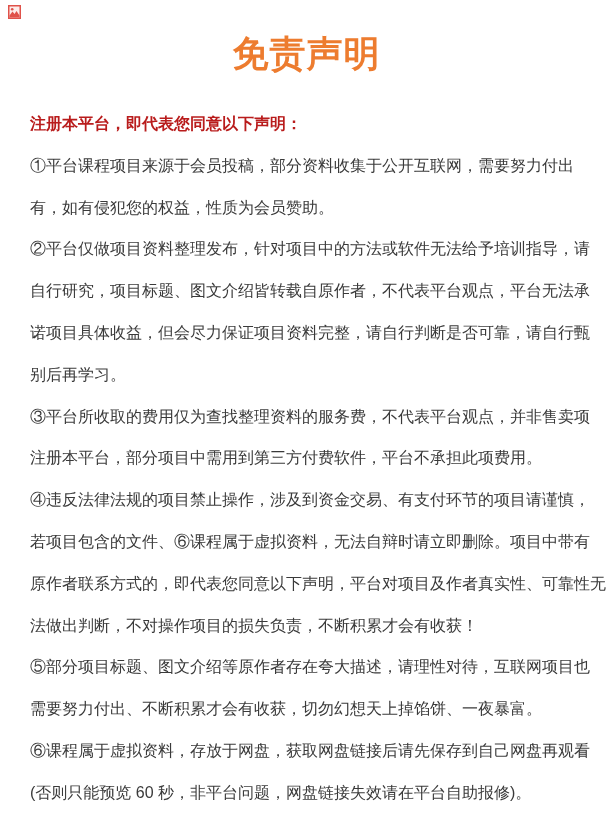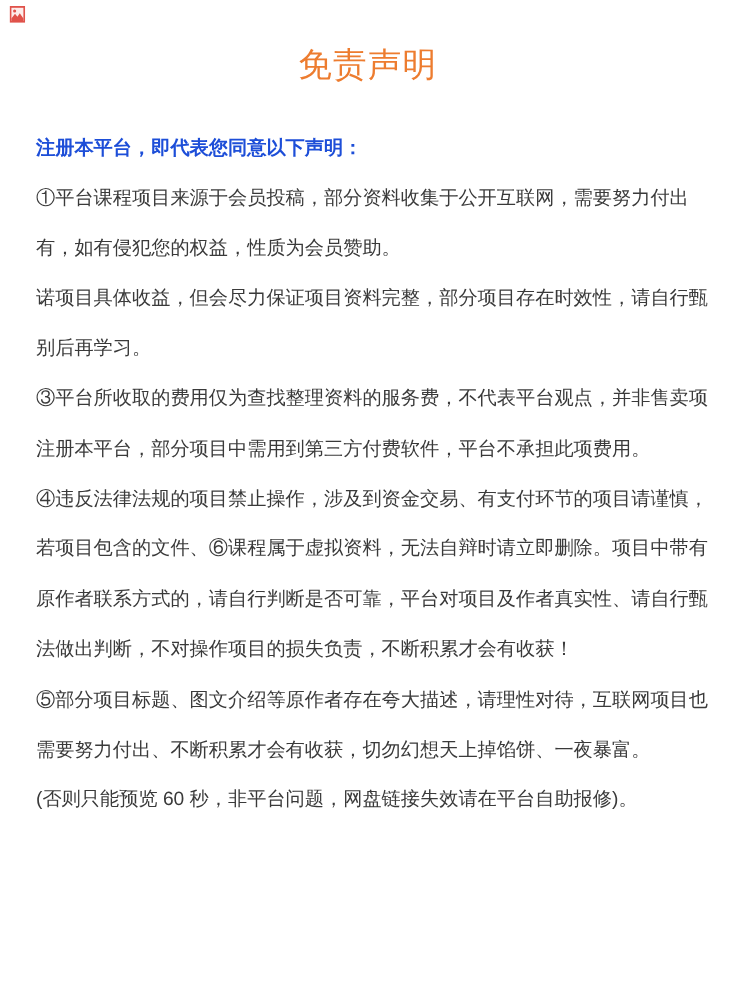--- a/index.html
+++ b/index.html
@@ -19,38 +19,38 @@
     left: 8px;
     top: 5px;
     width: 13px;
     height: 14px;
   }
   .doc {
     padding: 0 30px;
   }
   .title {
     margin: 36px 0 0 0;
-    font-size: 28px;
+    font-size: 36px;
     line-height: 36px;
-    font-weight: normal;
+    font-weight: bold;
     text-align: center;
     color: #ED7C2F;
     letter-spacing: 1px;
   }
   .content {
     margin-top: 31px;
     font-size: 16px;
     line-height: 41.8px;
     color: #3A3A3A;
   }
   .line {
     white-space: nowrap;
   }
   .intro {
-    color: #1d4ed8;
+    color: #b91c1c;
     font-weight: bold;
   }
 </style>
 </head>
 <body>
 
 <span class="broken-img">
   <svg width="13" height="14" viewBox="0 0 13 14" xmlns="http://www.w3.org/2000/svg">
     <rect x="0.75" y="0.75" width="11.5" height="12.5" fill="#FDECEA" stroke="#E0524A" stroke-width="1.5"></rect>
     <path d="M1.5 10.5 L4.5 6.5 L6.5 9 L8.5 6 L11.5 10.5 L11.5 12.5 L1.5 12.5 Z" fill="#E0524A"></path>
@@ -58,26 +58,29 @@
   </svg>
 </span>
 
 <div class="doc">
   <h1 class="title">免责声明</h1>
   <div class="content">
     <div class="line intro">注册本平台，即代表您同意以下声明：</div>
     <div>
         <div class="line">①平台课程项目来源于会员投稿，部分资料收集于公开互联网，需要努力付出</div>
         <div class="line">有，如有侵犯您的权益，性质为会员赞助。</div>
-        <div class="line">诺项目具体收益，但会尽力保证项目资料完整，部分项目存在时效性，请自行甄</div>
+        <div class="line">②平台仅做项目资料整理发布，针对项目中的方法或软件无法给予培训指导，请</div>
+        <div class="line">自行研究，项目标题、图文介绍皆转载自原作者，不代表平台观点，平台无法承</div>
+        <div class="line">诺项目具体收益，但会尽力保证项目资料完整，请自行判断是否可靠，请自行甄</div>
         <div class="line">别后再学习。</div>
         <div class="line">③平台所收取的费用仅为查找整理资料的服务费，不代表平台观点，并非售卖项</div>
         <div class="line">注册本平台，部分项目中需用到第三方付费软件，平台不承担此项费用。</div>
         <div class="line">④违反法律法规的项目禁止操作，涉及到资金交易、有支付环节的项目请谨慎，</div>
         <div class="line">若项目包含的文件、⑥课程属于虚拟资料，无法自辩时请立即删除。项目中带有</div>
-        <div class="line">原作者联系方式的，请自行判断是否可靠，平台对项目及作者真实性、请自行甄</div>
+        <div class="line">原作者联系方式的，即代表您同意以下声明，平台对项目及作者真实性、可靠性无</div>
         <div class="line">法做出判断，不对操作项目的损失负责，不断积累才会有收获！</div>
         <div class="line">⑤部分项目标题、图文介绍等原作者存在夸大描述，请理性对待，互联网项目也</div>
         <div class="line">需要努力付出、不断积累才会有收获，切勿幻想天上掉馅饼、一夜暴富。</div>
+        <div class="line">⑥课程属于虚拟资料，存放于网盘，获取网盘链接后请先保存到自己网盘再观看</div>
         <div class="line">(否则只能预览 60 秒，非平台问题，网盘链接失效请在平台自助报修)。</div>
       </div>
   </div>
 </div>
 
 </body></html>

